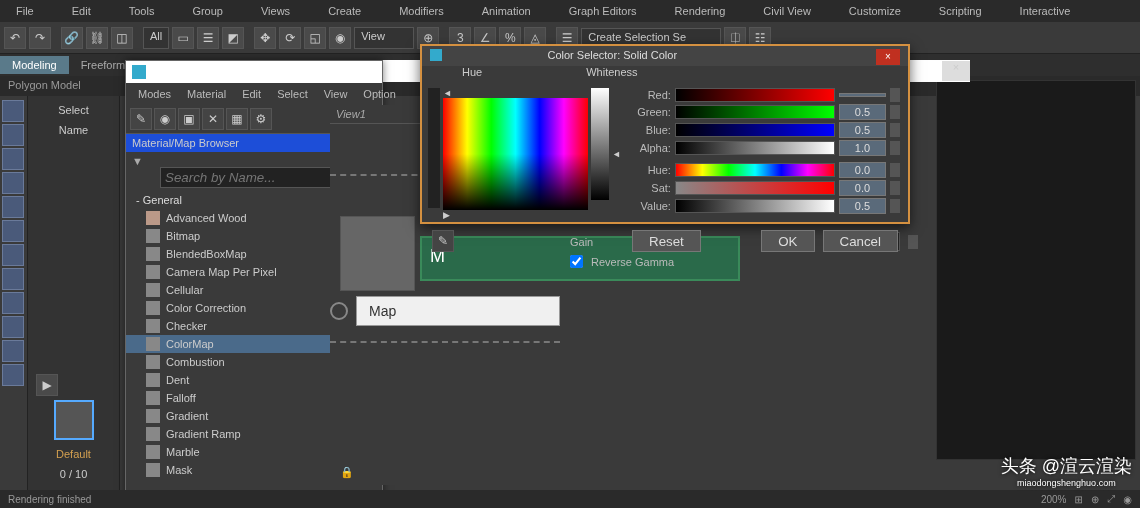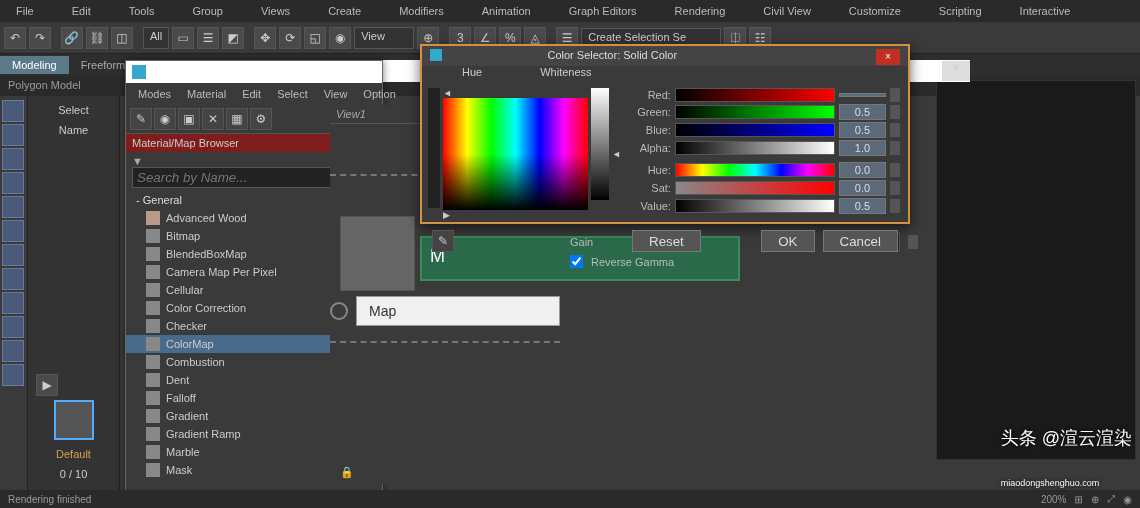--- a/index.html
+++ b/index.html
@@ -39,23 +39,23 @@
 .def-label { color: #d4a050; }
 
 
 .mat-window { position: absolute; left: 125px; top: 60px; width: 258px; height: 445px; background: #3a3a3a; border: 1px solid #666; box-shadow: 0 0 8px rgba(0,0,0,0.5); }
 .mat-titlebar { background: #fff; color: #333; padding: 3px 6px; display: flex; align-items: center; gap: 6px; height: 22px; }
 .mat-titlebar .icn { width: 14px; height: 14px; background: #3ac; }
 .mat-menu { display: flex; gap: 4px; padding: 3px 6px; color: #bbb; }
 .mat-menu span { padding: 2px 6px; }
 .mat-tools { display: flex; gap: 2px; padding: 3px 4px; }
 .mat-tools .tb-btn { background: #444; }
-.mat-browser-hdr { background: #7f1d1d; padding: 3px 6px; display: flex; justify-content: space-between; border-top: 1px solid #555; }
+.mat-browser-hdr { background: #1d4ed8; padding: 3px 6px; display: flex; justify-content: space-between; border-top: 1px solid #555; }
 .mat-search { padding: 3px 6px; }
-.mat-search input { width: 100%; background: #222; border: 1px solid #555; color: #ccc; padding: 2px 4px; font-style: italic; }
+.mat-search input { width: 100%; background: #222; border: 1px solid #555; color: #ccc; padding: 2px 4px; font-style: italic; margin-left: 28px; }
 .mat-tree { overflow-y: auto; height: 320px; }
 .tree-hdr { padding: 3px 10px; color: #ddd; }
 .tree-item { display: flex; align-items: center; gap: 6px; padding: 2px 20px; color: #ccc; }
 .tree-item.sel { background: #4a6a8a; }
 .tree-icon { width: 14px; height: 14px; background: #888; flex-shrink: 0; }
 .tree-icon.br { background: #b98; }
 
 
 .mat-editor { position: absolute; left: 330px; top: 105px; width: 230px; height: 380px; background: #3a3a3a; }
 .mat-view-hdr { padding: 3px 6px; color: #aaa; font-style: italic; border-bottom: 1px solid #555; }
@@ -85,21 +85,21 @@
 .cd-close { margin-left: auto; width: 24px; height: 16px; background: #c03020; color: #fff; text-align: center; font-size: 10px; line-height: 16px; }
 .cd-body { display: flex; padding: 6px; gap: 8px; }
 .cd-left { display: flex; gap: 3px; }
 .cd-vbar { width: 12px; height: 120px; background: #222; color: #888; writing-mode: vertical-lr; font-size: 8px; text-align: center; }
 .cd-spectrum { width: 145px; height: 112px; background: linear-gradient(to right, #ff0000, #ffff00, #00ff00, #00ffff, #0000ff, #ff00ff, #ff0000); position: relative; }
 .cd-spectrum::after { content: ''; position: absolute; inset: 0; background: linear-gradient(to bottom, rgba(255,255,255,0) 0%, rgba(0,0,0,0) 50%, rgba(0,0,0,1) 100%); }
 .cd-whitebar { width: 18px; height: 112px; background: linear-gradient(to bottom, #fff, #000); }
 .cd-right { flex: 1; }
 .cd-labels { display: flex; color: #ccc; margin-bottom: 4px; }
 .cd-labels span:first-child { margin-left: 40px; }
-.cd-labels span:last-child { margin-left: 58px; }
+.cd-labels span:last-child { margin-left: 104px; }
 .cd-param { display: flex; align-items: center; gap: 4px; margin-bottom: 2px; }
 .cd-param label { width: 42px; text-align: right; color: #bbb; }
 .cd-slider { width: 160px; height: 14px; border: 1px solid #555; }
 .cd-slider.red { background: linear-gradient(to right, #000, #f00); }
 .cd-slider.green { background: linear-gradient(to right, #000, #0f0); }
 .cd-slider.blue { background: linear-gradient(to right, #000, #00f); }
 .cd-slider.alpha { background: linear-gradient(to right, #000, #fff); }
 .cd-slider.hue { background: linear-gradient(to right, #f00, #ff0, #0f0, #0ff, #00f, #f0f, #f00); }
 .cd-slider.sat { background: linear-gradient(to right, #888, #f00); }
 .cd-slider.val { background: linear-gradient(to right, #000, #fff); }
@@ -108,21 +108,21 @@
 .cd-foot { display: flex; gap: 8px; padding: 4px 10px; justify-content: flex-end; }
 .cd-foot .rst { margin-right: auto; margin-left: 170px; }
 .cd-btn { background: #555; border: 1px solid #777; padding: 2px 16px; color: #ddd; }
 
 
 .statusbar { position: absolute; bottom: 0; left: 0; right: 0; height: 18px; background: #2a2a2a; display: flex; align-items: center; padding: 0 8px; gap: 8px; color: #999; font-size: 10px; }
 .statusbar .zoom { margin-left: auto; }
 
 
 .watermark { position: absolute; right: 8px; bottom: 20px; color: #fff; font-size: 18px; text-shadow: 0 0 4px #000; }
-.watermark small { font-size: 9px; display: block; text-align: left; margin-top: 28px; }
+.watermark small { font-size: 9px; display: block; text-align: center; }
 
 
 .dashed { height: 0; border-top: 2px dashed #777; margin: 6px 0; }
 </style>
 </head>
 <body>
 
 <div class="main-menu">
   <span>File</span>
   <span>Edit</span>

